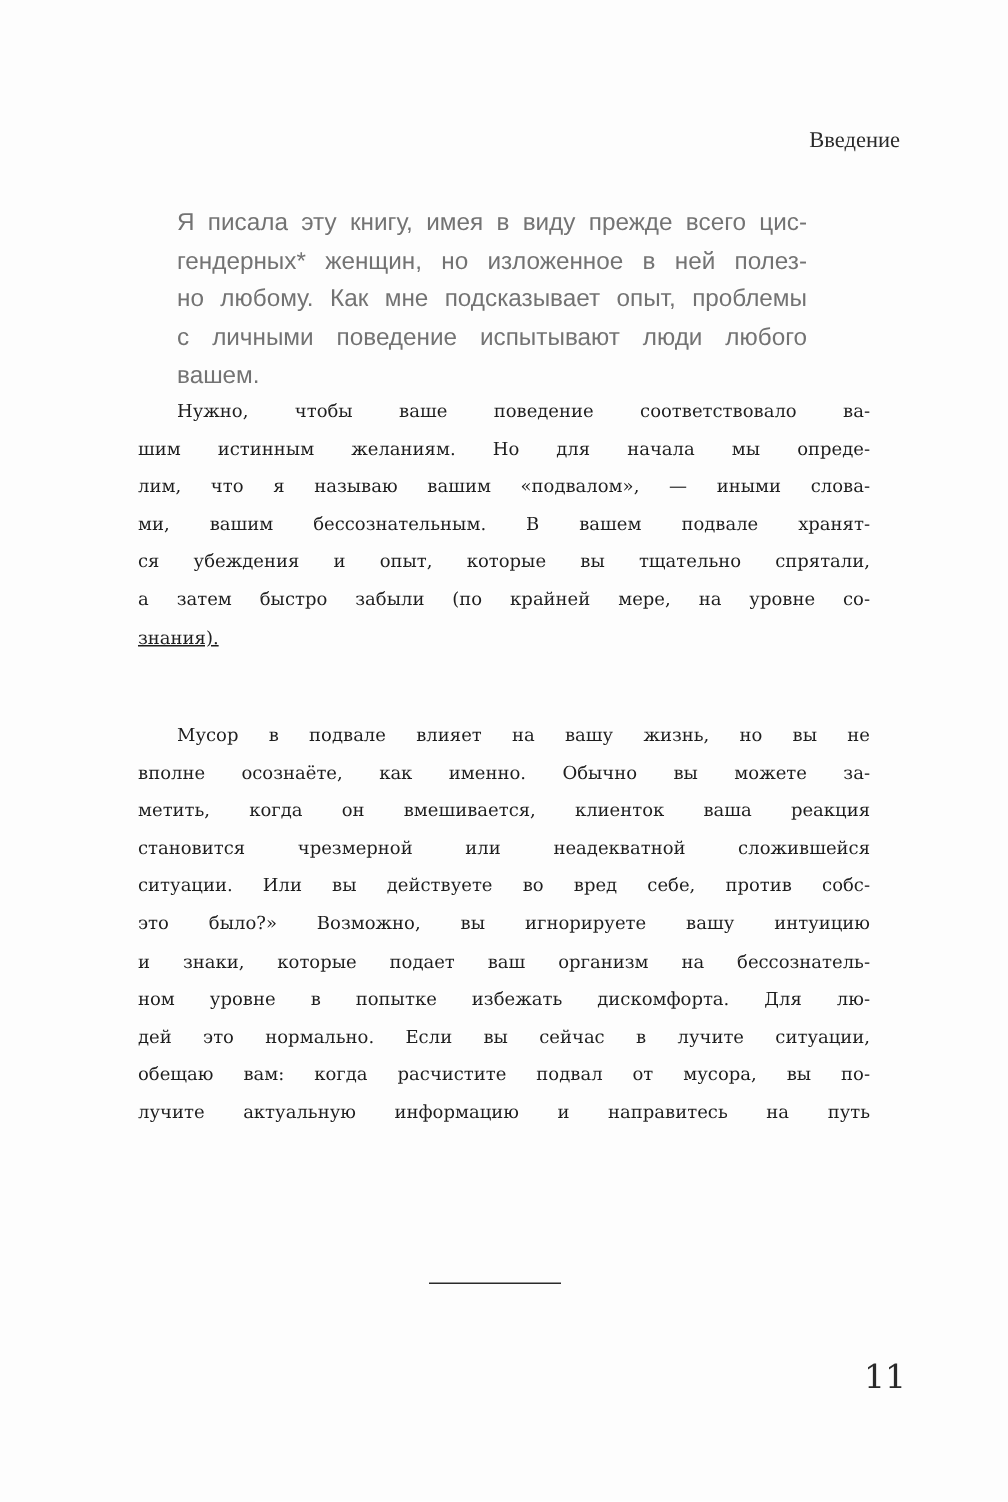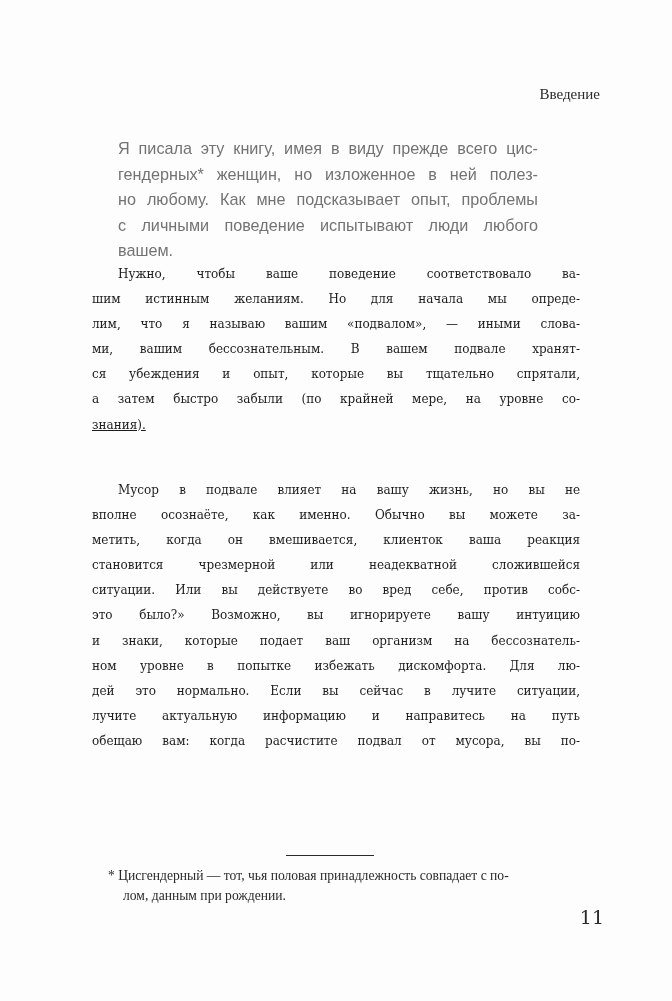--- a/index.html
+++ b/index.html
@@ -95,21 +95,21 @@
       white-space: nowrap;
     }
     .footnote .line.cont {
       padding-left: 15px;
     }
     .page-number {
       position: absolute;
       top: 906px;
       right: 68px;
       font-family: "DejaVu Serif", serif;
-      font-size: 19px;
+      font-size: 22px;
       color: #2a2a2a;
     }
   </style>
 </head>
 <body>
 
 <div class="page">
 
   <div class="running-head">Введение</div>
 
@@ -134,27 +134,23 @@
   <div class="body-text" id="para2">
     <span class="line indent">Мусор в подвале влияет на вашу жизнь, но вы не</span>
     <span class="line">вполне осознаёте, как именно. Обычно вы можете за-</span>
     <span class="line">метить, когда он вмешивается, клиенток ваша реакция</span>
     <span class="line">становится чрезмерной или неадекватной сложившейся</span>
     <span class="line">ситуации. Или вы действуете во вред себе, против собс-</span>
     <span class="line">это было?» Возможно, вы игнорируете вашу интуицию</span>
     <span class="line">и знаки, которые подает ваш организм на бессознатель-</span>
     <span class="line">ном уровне в попытке избежать дискомфорта. Для лю-</span>
     <span class="line">дей это нормально. Если вы сейчас в лучите ситуации,</span>
+    <span class="line">обещаю вам: когда расчистите подвал от мусора, вы по-</span>
     <span class="line">лучите актуальную информацию и направитесь на путь</span>
-    <span class="line">обещаю вам: когда расчистите подвал от мусора, вы по-</span>
   </div>
 
 
   <div class="footnote-rule"></div>
 
-  <div class="footnote">
-    <span class="line">* Цисгендерный — тот, чья половая принадлежность совпадает с по-</span>
-    <span class="line cont">лом, данным при рождении.</span>
-  </div>
 
   <div class="page-number">11</div>
 
 </div>
 
 </body></html>

